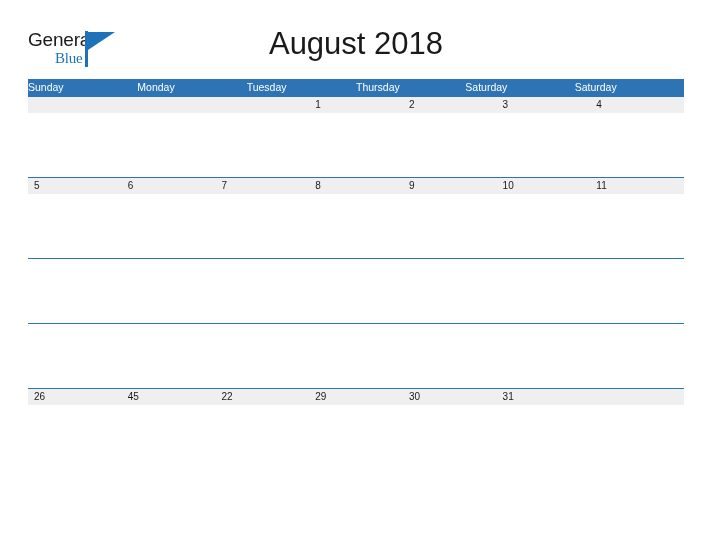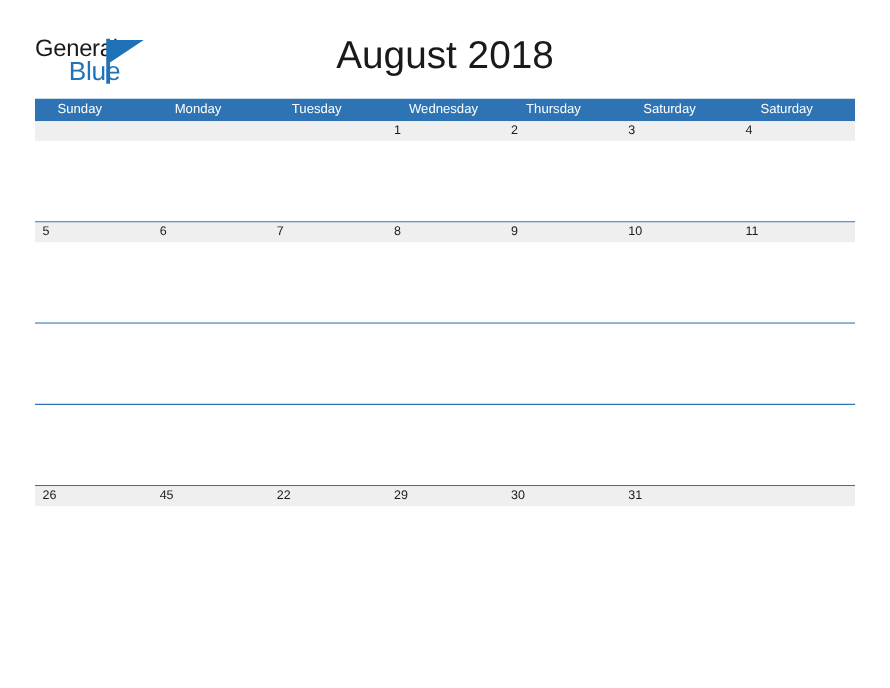--- a/index.html
+++ b/index.html
@@ -47,24 +47,24 @@
     letter-spacing: -0.2px;
     color: #1a1a1a;
     font-family: "Liberation Sans", sans-serif;
     line-height: 20px;
     white-space: nowrap;
   }
   .logo-blue {
     position: absolute;
     left: 27px;
     top: 18px;
-    font-size: 21px;
+    font-size: 15px;
     letter-spacing: -0.2px;
     color: #1f72b8;
-    font-family: Liberation Sans, sans-serif;
+    font-family: Liberation Serif, serif;
     line-height: 20px;
     white-space: nowrap;
   }
   .logo-mark {
     position: absolute;
     left: 57px;
     top: 1px;
     width: 30px;
     height: 36px;
   }
@@ -124,21 +124,21 @@
 
   .weekday-row {
     display: flex;
     width: 100%;
     height: 17px;
     background: #2E74B5;
   }
   .weekday-cell {
     flex: 1 1 0;
     box-sizing: border-box;
-    padding-left: 18px;
+    padding-left: 0;
     color: #ffffff;
     font-size: 10.5px;
     line-height: 17px;
     font-family: "Liberation Sans", sans-serif;
     white-space: nowrap;
     overflow: hidden;
   }
 
   .week-row {
     width: 100%;
@@ -195,21 +195,20 @@
 
 
   </div>
 
   <div class="calendar">
 
     <div class="weekday-row">
       <div class="weekday-cell">Sunday</div>
       <div class="weekday-cell">Monday</div>
       <div class="weekday-cell">Tuesday</div>
-      <div class="weekday-cell">Wednesday</div>
       <div class="weekday-cell">Thursday</div>
       <div class="weekday-cell">Saturday</div>
       <div class="weekday-cell">Saturday</div>
     </div>
 
     <div class="week-row">
       <div class="day-band">
         <div class="day-cell"></div>
         <div class="day-cell"></div>
         <div class="day-cell"></div>

